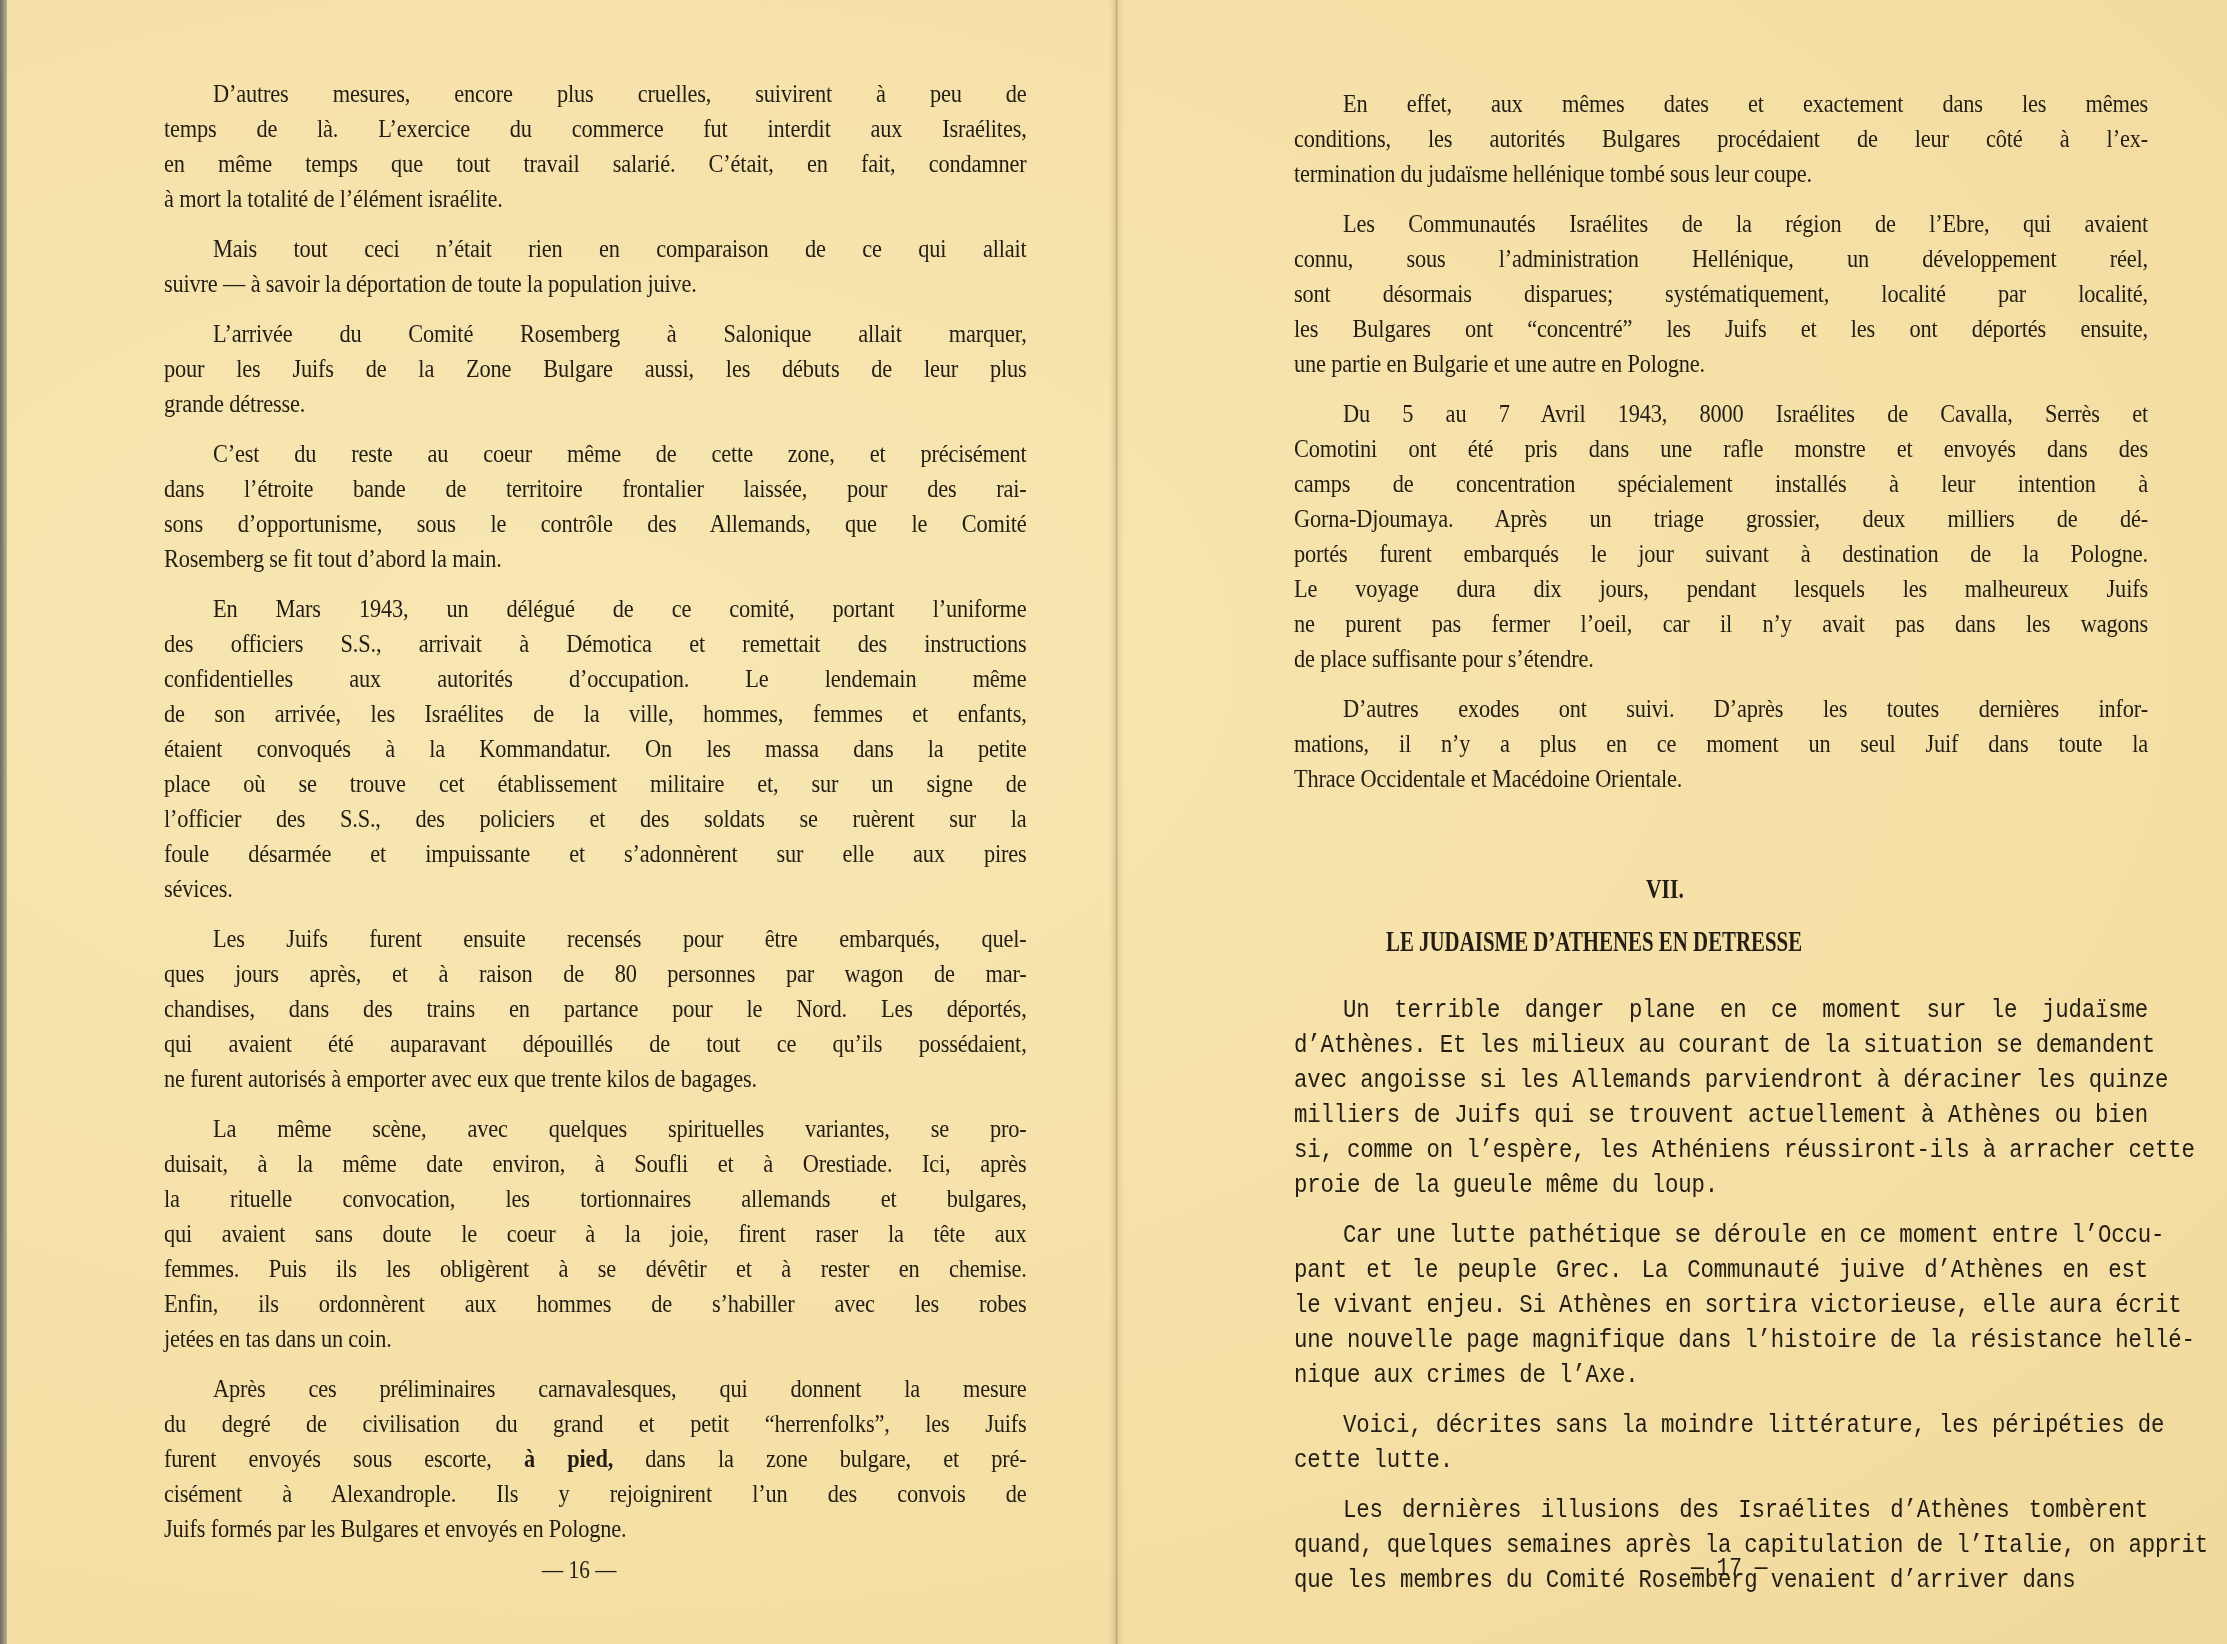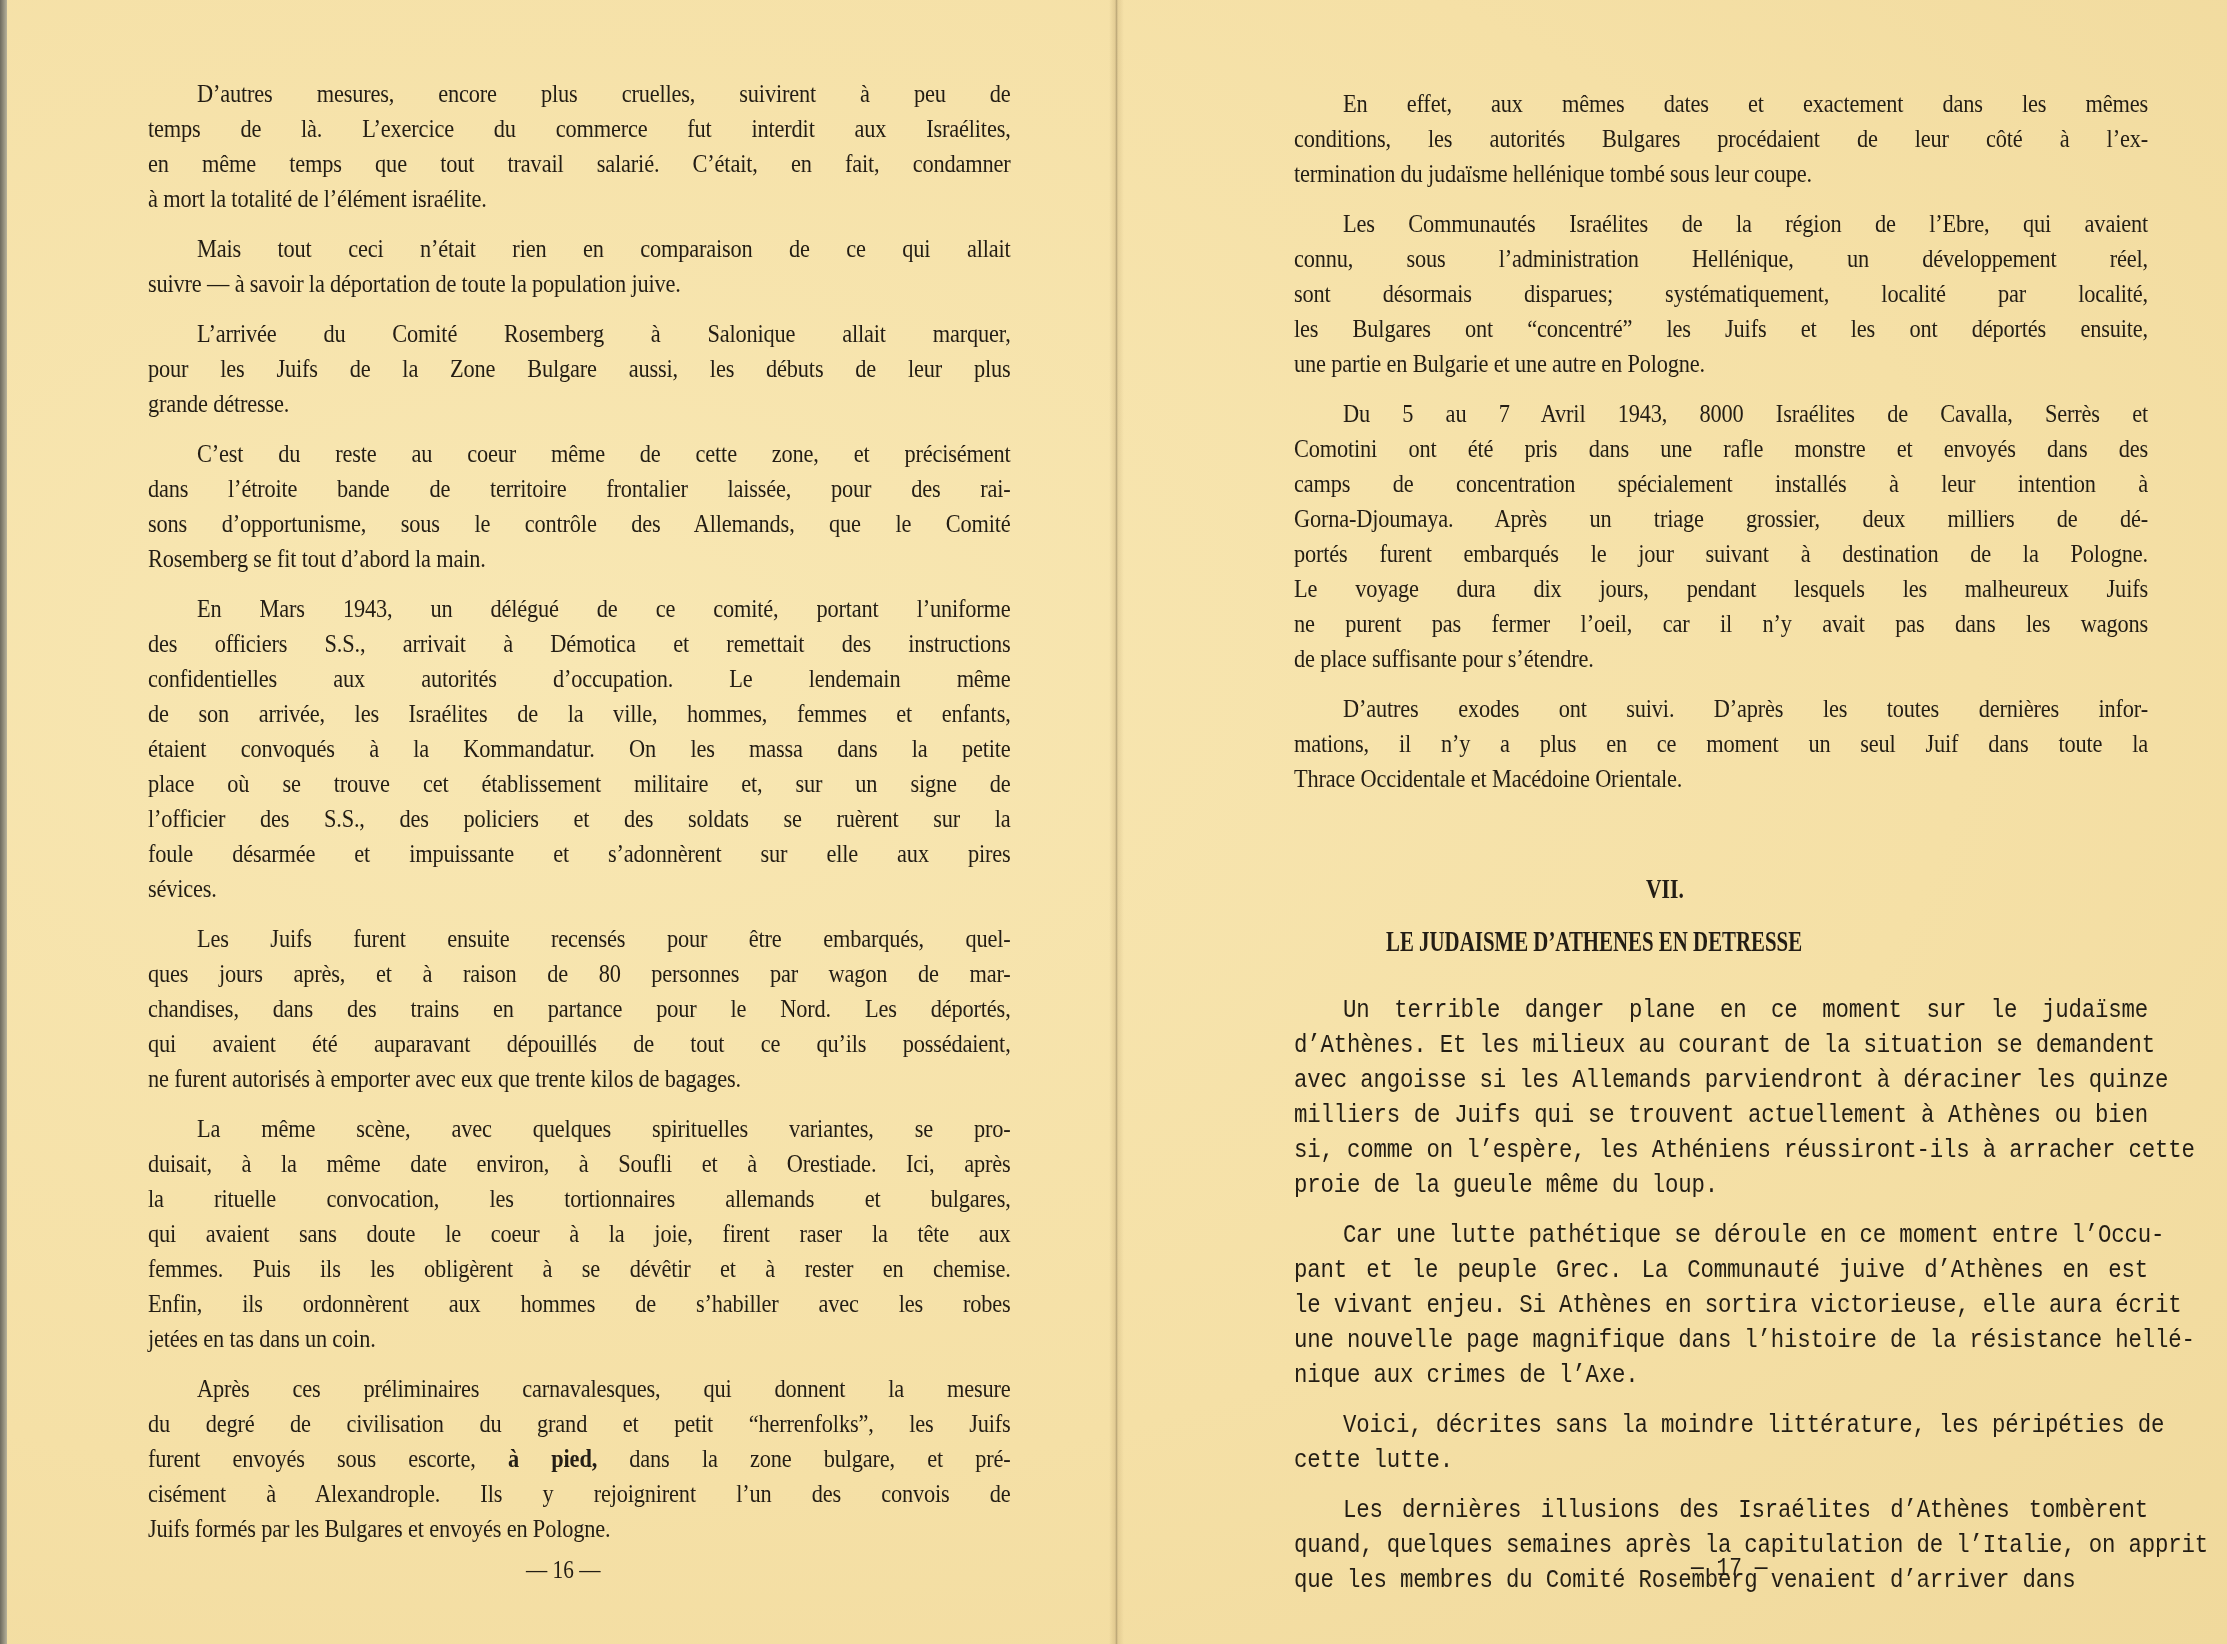--- a/index.html
+++ b/index.html
@@ -19,21 +19,21 @@
     position: absolute; left: 0; top: 0; width: 7px; height: 1645px;
     background: linear-gradient(to right, #6d6a5e, #b8b29a);
   }
   .gutter {
     position: absolute; left: 1109px; top: 0; width: 15px; height: 1645px;
     background: linear-gradient(to right, rgba(0,0,0,0) 0%, rgba(140,110,60,0.18) 40%, rgba(90,70,40,0.35) 50%, rgba(140,110,60,0.15) 60%, rgba(0,0,0,0) 100%);
   }
   .page {
     position: absolute; top: 0; height: 1645px;
   }
-  .page.left { left: 0; width: 1112px; }
+  .page.left { left: 16px; width: 1112px; }
   .page.right { left: 1160px; width: 1111px; }
 
   .text-block {
     position: absolute;
     font-size: 26px;
     line-height: 35px;
     letter-spacing: -0.2px;
     transform: scaleX(0.86);
     transform-origin: left top;
   }

